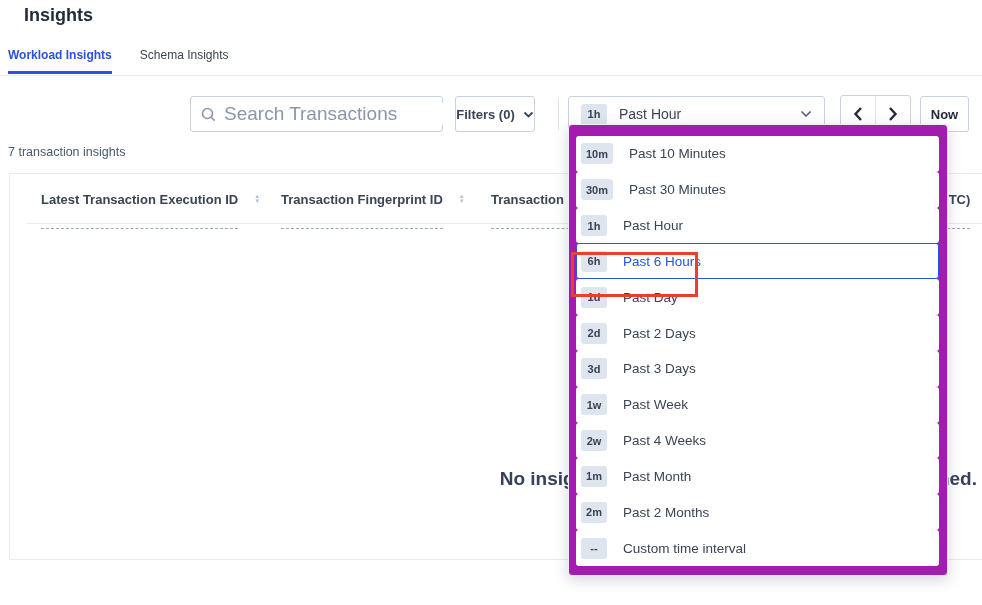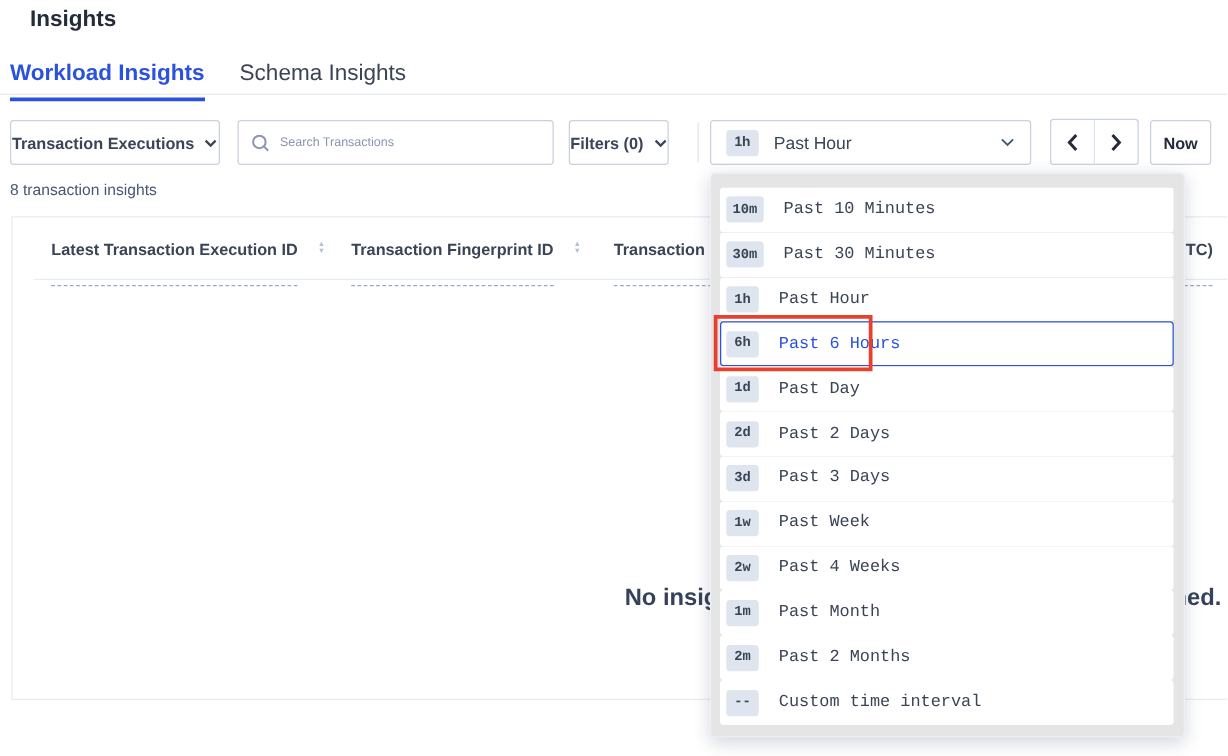--- a/index.html
+++ b/index.html
@@ -4,36 +4,36 @@
 <style>
   * { margin:0; padding:0; box-sizing:border-box; }
   html,body { background:#fff; }
   body { font-family:"Liberation Sans", sans-serif; color:#394455; }
   #app { position:relative; width:982px; height:605px; overflow:hidden; background:#fff; }
 
   
   .page-title { position:absolute; left:24px; top:5px; font-size:18px; font-weight:bold; color:#242b3a;text-align:center; }
 
   .tabs { position:absolute; left:8px; top:46px; display:flex; gap:28px; }
-  .tab { font-size:18px; padding:2px 0 9px 0; cursor:pointer; color:#394455; }
+  .tab { font-size:12px; padding:2px 0 9px 0; cursor:pointer; color:#394455; }
   .tab.active { color:#2a52dd; font-weight:bold; border-bottom:3px solid #2a52dd; }
   .tabs-divider { position:absolute; left:0; top:75px; width:982px; height:1px; background:#e7ecf3; }
 
   
   .btn { position:absolute; top:96px; height:36px; background:#fff; border:1px solid #c9d0e0;
          border-radius:3px; display:flex; align-items:center; justify-content:center; gap:8px;
          font-size:13px; font-weight:bold; color:#394455; cursor:pointer; }
   .btn-view { left:8px; width:168px; }
   .btn-filters { left:455px; width:80px; }
   .btn-now { left:920px; width:49px; color:#242b3a; }
 
   .search-box { position:absolute; left:190px; top:96px; width:253px; height:36px;
                 border:1px solid #c9d0e0; border-radius:3px; background:#fff;
                 display:flex; align-items:center; padding:0 10px; gap:8px; }
-  .search-box input { border:none; outline:none; flex:1; font-size:10px; color:#394455;
+  .search-box input { border:none; outline:none; flex:1; font-size:19px; color:#394455;
                       font-family:"Liberation Sans", sans-serif; }
   .search-box input::placeholder { color:#8b96ad; }
 
   .v-divider { position:absolute; left:558px; top:98px; width:1px; height:32px; background:#dde3ee; }
 
   .time-select { position:absolute; left:568px; top:96px; width:257px; height:36px;
                  border:1px solid #c9d0e0; border-radius:3px; background:#fff;
                  display:flex; align-items:center; padding:0 12px; gap:12px; cursor:pointer; }
   .time-select .label { font-size:14px; color:#394455; flex:1; }
 
@@ -56,24 +56,24 @@
   .th .th-label { font-size:13px; font-weight:bold; color:#394455; padding-bottom:21px;
                   border-bottom:1px dashed #9aa8c4; white-space:nowrap; cursor:pointer; }
   .sort-icon { display:flex; flex-direction:column; align-items:center; color:#b6c0d4;
                font-size:6px; line-height:5px; margin-top:2px; cursor:pointer; }
   .header-divider { position:absolute; left:17px; right:0; top:49px; height:1px; background:#e7ecf3; }
 
   .empty-message { position:absolute; top:468px; right:5px; font-size:19px; font-weight:bold;
                    color:#37415a; white-space:nowrap; z-index:2; }
 
   
-  .time-menu { position:absolute; left:568px; top:138px; width:380px; height:452px; background:#e5e5e5;
+  .time-menu { position:absolute; left:568px; top:124px; width:380px; height:452px; background:#a21caf;
                border:1px solid #eceff5; border-radius:4px; z-index:10;
                box-shadow:0 4px 14px rgba(60,70,100,0.22); padding:11px 0 9px 0;
-               display:flex; flex-direction:column;font-family:Liberation Mono, monospace; }
+               display:flex; flex-direction:column; }
   .menu-item { height:36px; margin:0 8px 0 7px; padding:0 4px; border:1px solid transparent;
                border-radius:3px; display:flex; align-items:center; gap:16px;
                font-size:13.5px; color:#394455; cursor:pointer; background:#fff; }
   .menu-item.selected { border-color:#2a52dd; color:#2a52dd; }
 
   .annotation-box { position:absolute; left:571px; top:252px; width:127px; height:45px;
                     border:3px solid #e8402c; z-index:20; pointer-events:none; }
 
   svg { display:block; }
 </style>
@@ -83,28 +83,20 @@
 <div id="app">
 
   <div class="page-title">Insights</div>
 
   <div class="tabs">
     <div class="tab active">Workload Insights</div>
     <div class="tab">Schema Insights</div>
   </div>
   <div class="tabs-divider"></div>
 
-  <div class="btn btn-view">
-    <span>Transaction Executions</span>
-    <span>
-      <svg width="11" height="7">
-          <polyline points="1.5,1.5 5.5,5.5 9.5,1.5" fill="none" stroke="#394455" stroke-width="1.8"></polyline>
-        </svg>
-    </span>
-  </div>
 
   <div class="search-box">
     <span>
       <svg width="15" height="15">
           <circle cx="6.5" cy="6.5" r="5" fill="none" stroke="#8b96ad" stroke-width="1.6"></circle>
           <line x1="10.2" y1="10.2" x2="13.6" y2="13.6" stroke="#8b96ad" stroke-width="1.6"></line>
         </svg>
     </span>
     <input type="text" placeholder="Search Transactions" style="">
   </div>
@@ -142,21 +134,21 @@
       <span>
         <svg width="10" height="16">
             <polyline points="2,2 7.5,8 2,14" fill="none" stroke="#242b3a" stroke-width="2.4"></polyline>
           </svg>
       </span>
     </div>
   </div>
 
   <div class="btn btn-now">Now</div>
 
-  <div class="count-text">8 transaction insights</div>
+  <div class="count-text">7 transaction insights</div>
 
   <div class="insights-table">
     <div class="thead">
       <div class="th" style="left:31px">
         <span class="th-label">Latest Transaction Execution ID</span>
         <span class="sort-icon">
             <span>▲</span>
             <span>▼</span>
           </span>
       </div>

